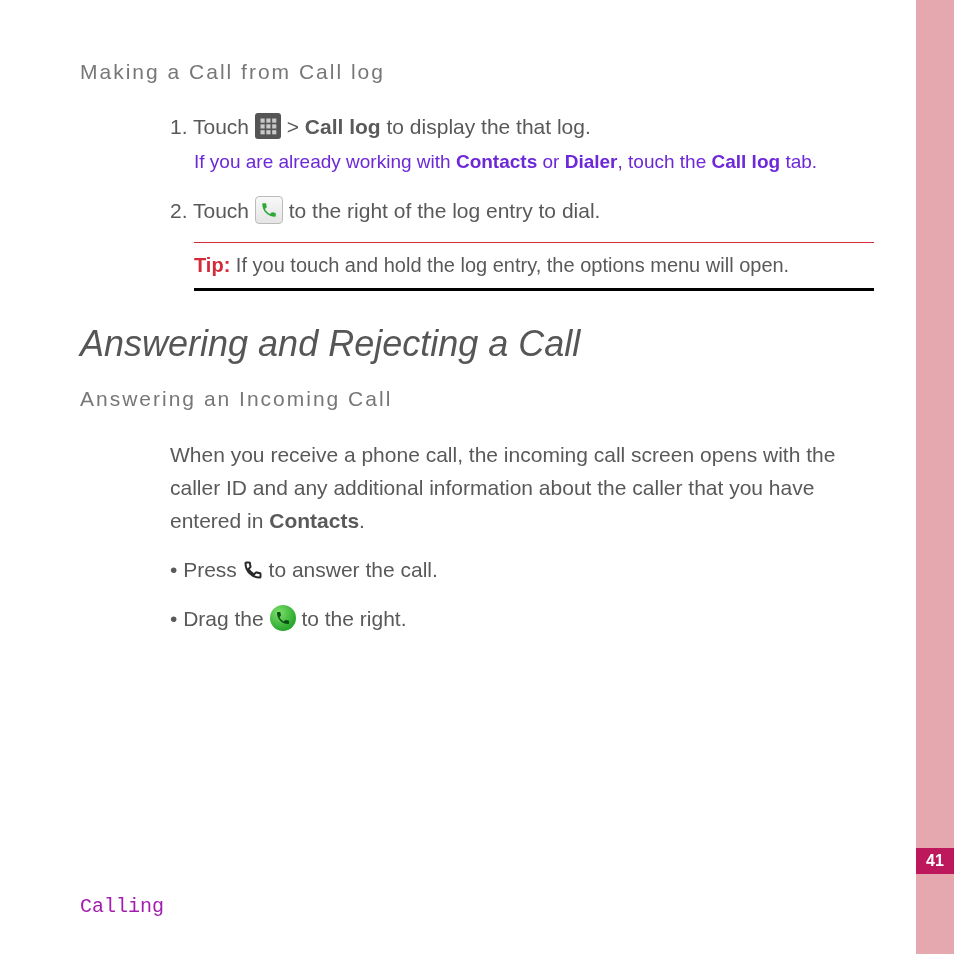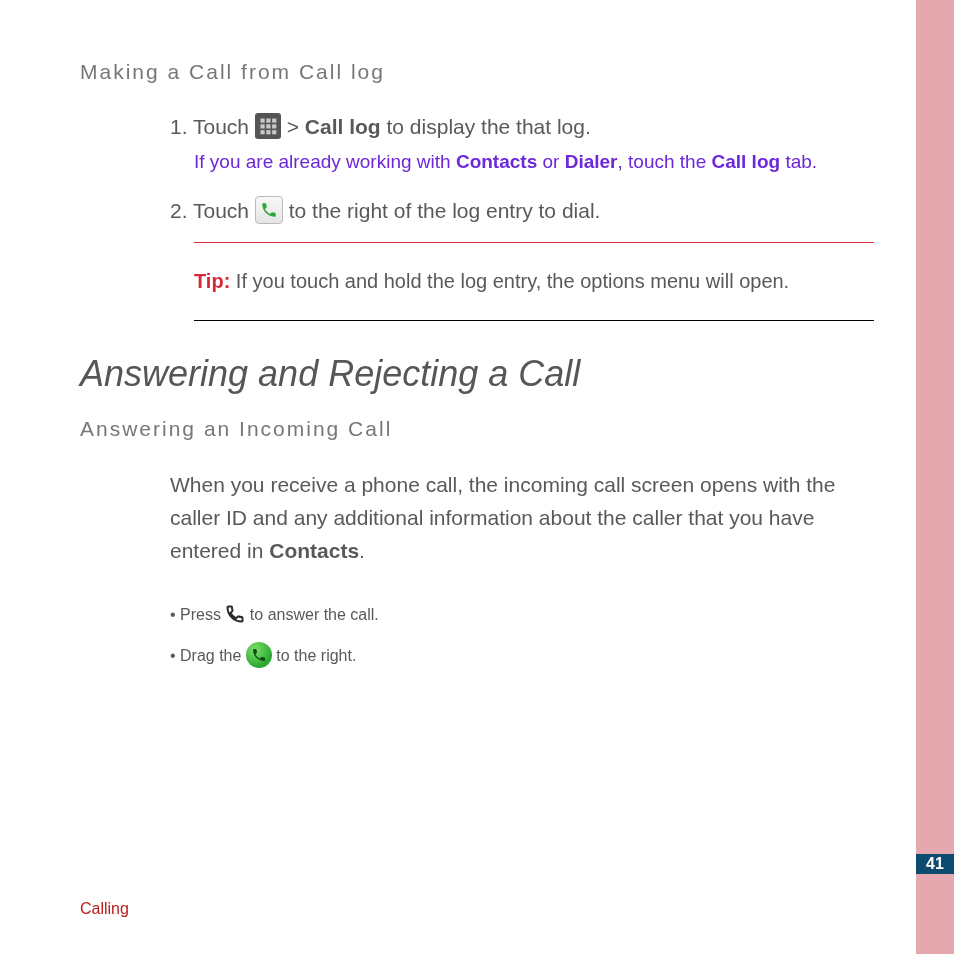--- a/index.html
+++ b/index.html
@@ -1,31 +1,31 @@
 <!DOCTYPE html>
 <html><head>
 <meta charset="utf-8">
 <style>
   * { box-sizing: border-box; margin: 0; padding: 0; }
   html, body { width: 954px; height: 954px; }
   body { font-family: Arial, Helvetica, sans-serif; background: #fff; position: relative; }
   .page { width: 954px; height: 954px; position: relative; padding: 60px 80px 40px 80px; }
   .side-bar { position: absolute; top: 0; right: 0; width: 38px; height: 100%; background: #e6a8af; }
-  .page-number { position: absolute; right: 0; bottom: 80px; width: 38px; height: 20px; background: #0c4a6e; color: #fff; font-size: 16px; font-weight: bold; display: flex; align-items: center; justify-content: center; }
+  .page-number { position: absolute; right: 0; bottom: 80px; width: 38px; height: 26px; background: #be185d; color: #fff; font-size: 16px; font-weight: bold; display: flex; align-items: center; justify-content: center; }
   .h2 { color: #777; font-size: 21px; font-weight: normal; letter-spacing: 2px; margin-bottom: 28px; }
   .h1 { color: #565656; font-size: 36px; font-weight: normal; margin: 32px 0 22px 0; font-style: italic; }
   .ol { margin-left: 90px; }
   .li { color: #595959; font-size: 21px; line-height: 1.45; margin-bottom: 20px; }
   .li .num { display: inline-block; }
   .sub { color: #6d28d9; font-size: 19px; line-height: 1.45; margin-top: 6px; margin-left: 24px; }
-  .tip-box { border-top: 1px solid #d42a3a; border-bottom: 1px solid #000000; padding: 24px 0; margin-top: 16px; margin-left: 24px; font-size: 20px; color: #595959; }
+  .tip-box { border-top: 1px solid #d42a3a; border-bottom: 3px solid #000000; padding: 8px 0; margin-top: 16px; margin-left: 24px; font-size: 20px; color: #595959; }
   .tip-label { color: #d42a3a; font-weight: bold; }
-  .para { color: #595959; font-size: 21px; line-height: 1.55; margin-left: 90px; margin-bottom: 36px; }
-  .bullet { color: #595959; font-size: 16px; line-height: 1.55; margin-left: 90px; margin-bottom: 16px; }
-  .footer-label { position: absolute; bottom: 36px; left: 80px; color: #b91c1c; font-size: 16px; }
+  .para { color: #595959; font-size: 21px; line-height: 1.55; margin-left: 90px; margin-bottom: 17px; }
+  .bullet { color: #595959; font-size: 21px; line-height: 1.55; margin-left: 90px; margin-bottom: 16px; }
+  .footer-label { position: absolute; bottom: 36px; left: 80px; color: #a21caf; font-size: 20px; font-family: Liberation Mono, monospace; }
   b { font-weight: bold; }
   .icon-inline { display: inline-block; vertical-align: middle; position: relative; top: -2px; }
   .apps-icon { width: 26px; height: 26px; background: #555; border-radius: 3px; display: inline-flex; align-items: center; justify-content: center; }
   .apps-icon svg { width: 20px; height: 20px; }
   .call-button { width: 28px; height: 28px; border: 1px solid #bbb; border-radius: 4px; background: linear-gradient(#f8f8f8,#e5e5e5); display: inline-flex; align-items: center; justify-content: center; }
   .phone-glyph { width: 20px; height: 20px; display: inline-flex; align-items: center; justify-content: center; }
   .green-circle { width: 26px; height: 26px; border-radius: 50%; background: radial-gradient(circle at 35% 30%, #7de06a, #2aa82f 70%); display: inline-flex; align-items: center; justify-content: center; }
 </style>
 </head>
 <body>

